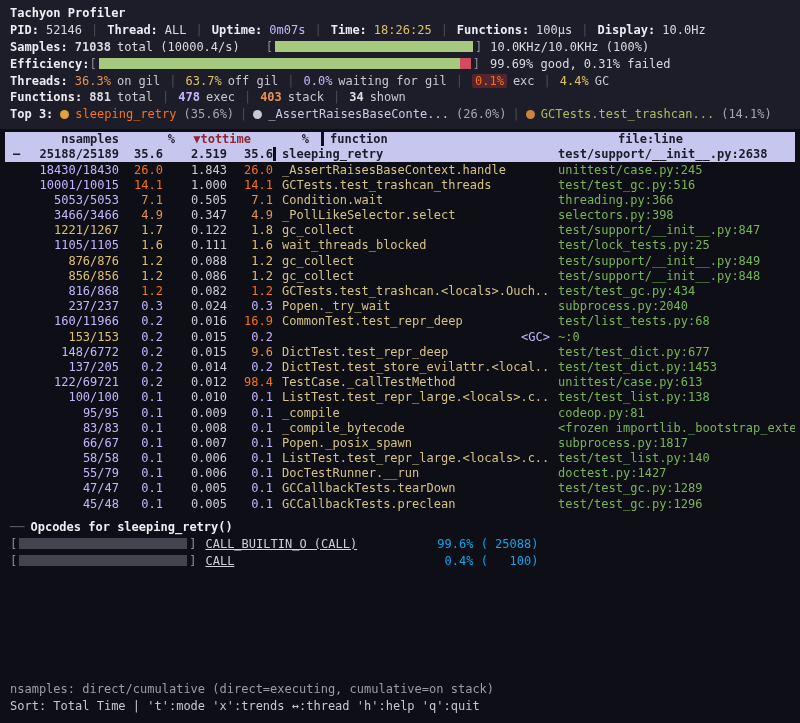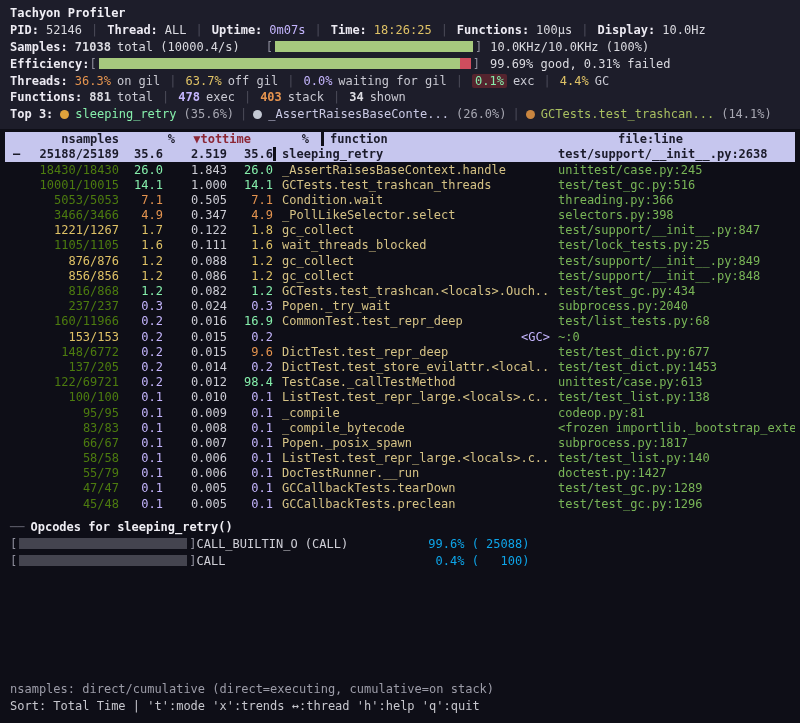--- a/index.html
+++ b/index.html
@@ -33,45 +33,45 @@
   .t3name { margin-right:7px; }
   .c-gray { color:#a7a7b2; }
 
   .table { margin:3px 5px 0; }
   .trow { display:flex; align-items:center; height:15.2px; position:relative; }
   .thead { background:#c6c6ee;gap:12px; }
   .thead span { color:#1b1b2a; font-weight:bold; }
   .thead span.tt { color:#8c2736; }
   .trow.selected { background:#c6c6ee; }
   .trow.selected span { color:#1b1b2a !important; font-weight:bold; }
-  .ns { width:114px; text-align:right; color:#4d7c0f; }
+  .ns { width:114px; text-align:right; color:#c4b5fd; }
   .p1 { width:44px; text-align:right; }
   .tt { width:64px; text-align:right; color:#cdcdd5; }
   .p2 { width:46px; text-align:right; }
   .fn { width:277px; padding-left:9px; overflow:hidden; white-space:pre; color:#d5c285; }
   .fl { flex:1 1 0; padding-left:8px; overflow:hidden; white-space:pre; color:#79b557; }
   .thead .fn, .trow.selected .fn { border-left:3px solid #0e0e17; padding-left:6px; }
   .rowmark { position:absolute; left:8px; color:#30304a; font-weight:bold; }
 
   [data-color="white"]  { color:#dcdce2; }
   [data-color="green"]  { color:#c4b5fd;text-align:right; }
   [data-color="yellow"] { color:#dfc266; }
   [data-color="orange"] { color:#e5944f; }
-  [data-color="red"]    { color:#86efac; }
+  [data-color="red"]    { color:#f97316; }
   [data-color="lavender"]   { color:#c9c9e4; }
   [data-color="yellowgreen"]{ color:#a8bf60; }
 
   .op-section { margin:7px 10px 0; }
   .op-title-line { display:flex; align-items:center; height:17px; }
   .dash { color:#62626e; margin-right:6px; }
   .op-title { font-weight:bold; color:#eeedf3; }
   .op-row { display:flex; align-items:center; height:17px; }
   .op-bar { width:168px; height:11px; background:#44444f; margin:0 2px; overflow:hidden; }
   .op-fill { background:#b9b9e6; height:100%; }
-  .op-name { width:215px; color:#cfcfd7; white-space:pre; overflow:hidden; }
+  .op-name { margin-left:9px; width:215px; color:#cfcfd7; white-space:pre; overflow:hidden;text-decoration:underline; }
   .op-stat { width:118px; text-align:right; white-space:pre; color:#0ea5e9; }
 
   .footer { position:absolute; left:10px; bottom:8px; }
   .footer-line1 { color:#9c9ca8; height:17px; line-height:17px; white-space:pre; }
   .footer-line2 { color:#c6c6cd; height:17px; line-height:17px; white-space:pre; }
 </style>
 </head>
 <body>
 
 <div class="topblock">

